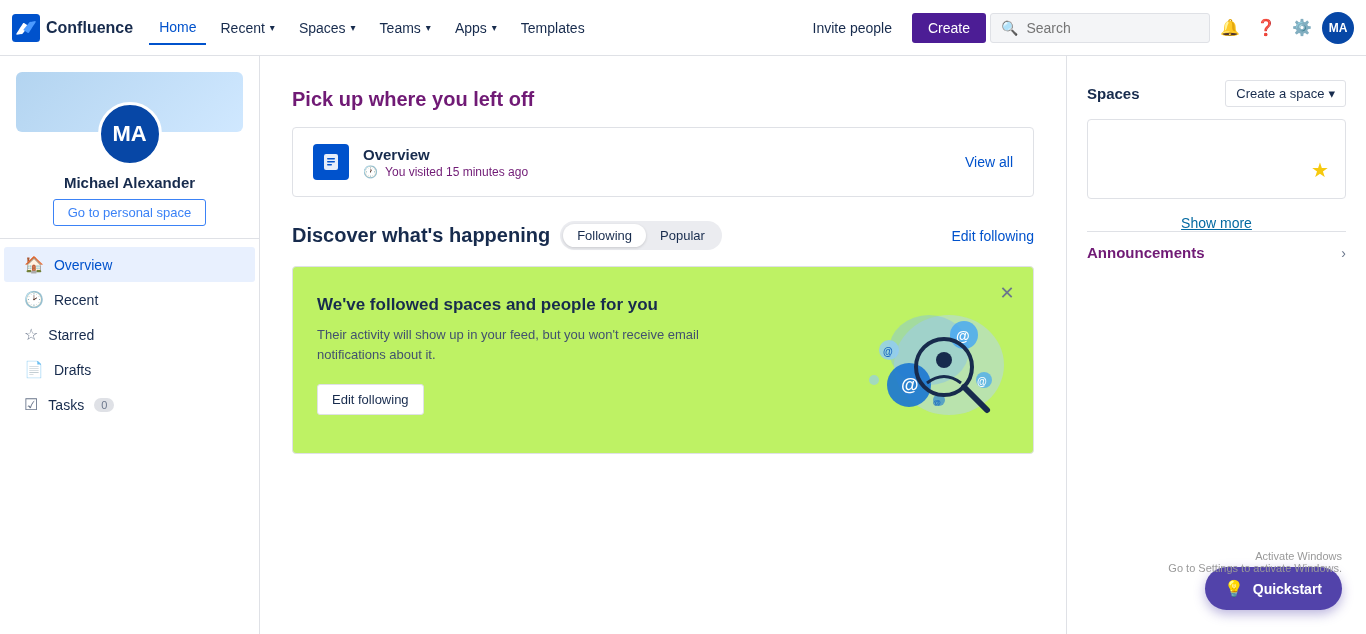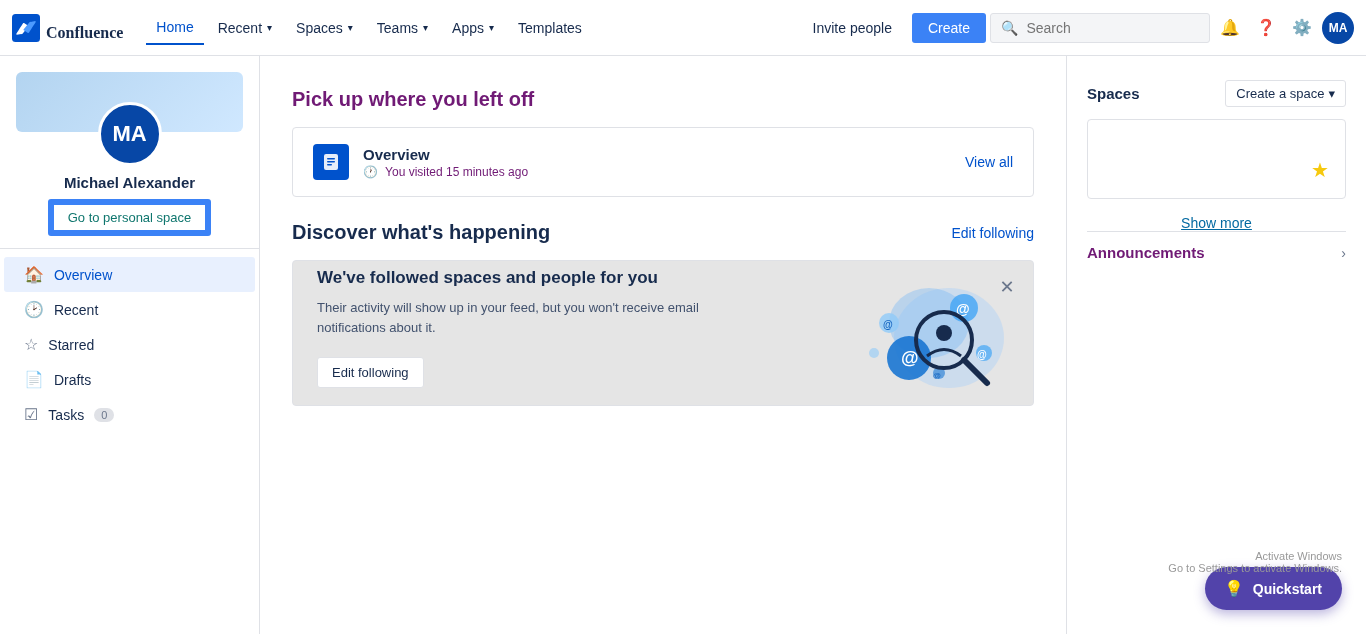--- a/index.html
+++ b/index.html
@@ -12,25 +12,24 @@
       height: 56px;
       padding: 0 12px;
       background: #fff;
       border-bottom: 1px solid #dfe1e6;
       gap: 4px;
       position: relative;
       z-index: 100;
     }
     .navbar-logo {
       display: flex;
-      align-items: flex-end;
+      align-items: center;
       gap: 6px;
-      margin-right: 19px;
+      margin-right: 12px;
       text-decoration: none;
-      font-family: Liberation Serif, serif;
     }
     .logo-icon {
       width: 28px;
       height: 28px;
     }
     .logo-text {
       font-size: 16px;
       font-weight: 700;
       color: #172b4d;
     }
@@ -58,21 +57,21 @@
       color: #172b4d;
       font-size: 14px;
       font-weight: 500;
       cursor: pointer;
       white-space: nowrap;
     }
     .btn-create {
       padding: 7px 16px;
       border: none;
       border-radius: 3px;
-      background: #3b82f6;
+      background: #4c1d95;
       color: #fff;
       font-size: 14px;
       font-weight: 500;
       cursor: pointer;
       white-space: nowrap;
     }
     .search-bar {
       display: flex;
       align-items: center;
       border: 1px solid #dfe1e6;
@@ -169,25 +168,25 @@
     .profile-name {
       margin-top: 8px;
       font-size: 15px;
       font-weight: 600;
       color: #172b4d;
       text-align: center;
     }
     .btn-personal-space {
       margin-top: 8px;
       padding: 5px 14px;
-      border: 6px solid #3b82f6;
+      border: 1px solid #3b82f6;
       border-radius: 3px;
       background: #fff;
       font-size: 13px;
-      color: #0f766e;
+      color: #3b82f6;
       cursor: pointer;
     }
     .sidebar-nav {
       padding: 8px 0;
     }
     .sidebar-nav-item {
       display: flex;
       align-items: center;
       gap: 10px;
       padding: 8px 20px;
@@ -296,26 +295,26 @@
       color: #0052cc;
       font-size: 14px;
       font-weight: 500;
       cursor: pointer;
       text-decoration: none;
     }
 
     .followed-card {
       border: 1px solid #dfe1e6;
       border-radius: 4px;
-      padding: 7px 24px;
+      padding: 28px 24px;
       position: relative;
       display: flex;
       align-items: flex-start;
       justify-content: space-between;
-      background: #e5e5e5;
+      background: #bef264;
     }
     .followed-card-left {}
     .followed-card-title {
       font-size: 17px;
       font-weight: 600;
       color: #172b4d;
       margin-bottom: 10px;
     }
     .followed-card-desc {
       font-size: 13px;
@@ -565,20 +564,24 @@
             <span class="clock-icon">🕐</span>
             <span>You visited 15 minutes ago</span>
           </div>
         </div>
       </div>
       <a class="view-all-link" href="#">View all</a>
     </div>
 
     <div class="discover-header">
       <h2 class="discover-title">Discover what's happening</h2>
+      <div class="tab-group">
+        <button class="tab-pill active">Following</button>
+        <button class="tab-pill">Popular</button>
+      </div>
       <a class="edit-following-link" href="#">Edit following</a>
     </div>
 
     <div class="followed-card">
       <div class="followed-card-left">
         <div class="followed-card-title">We've followed spaces and people for you</div>
         <div class="followed-card-desc">Their activity will show up in your feed, but you won't receive email notifications about it.</div>
         <button class="btn-edit-following">Edit following</button>
       </div>
 

